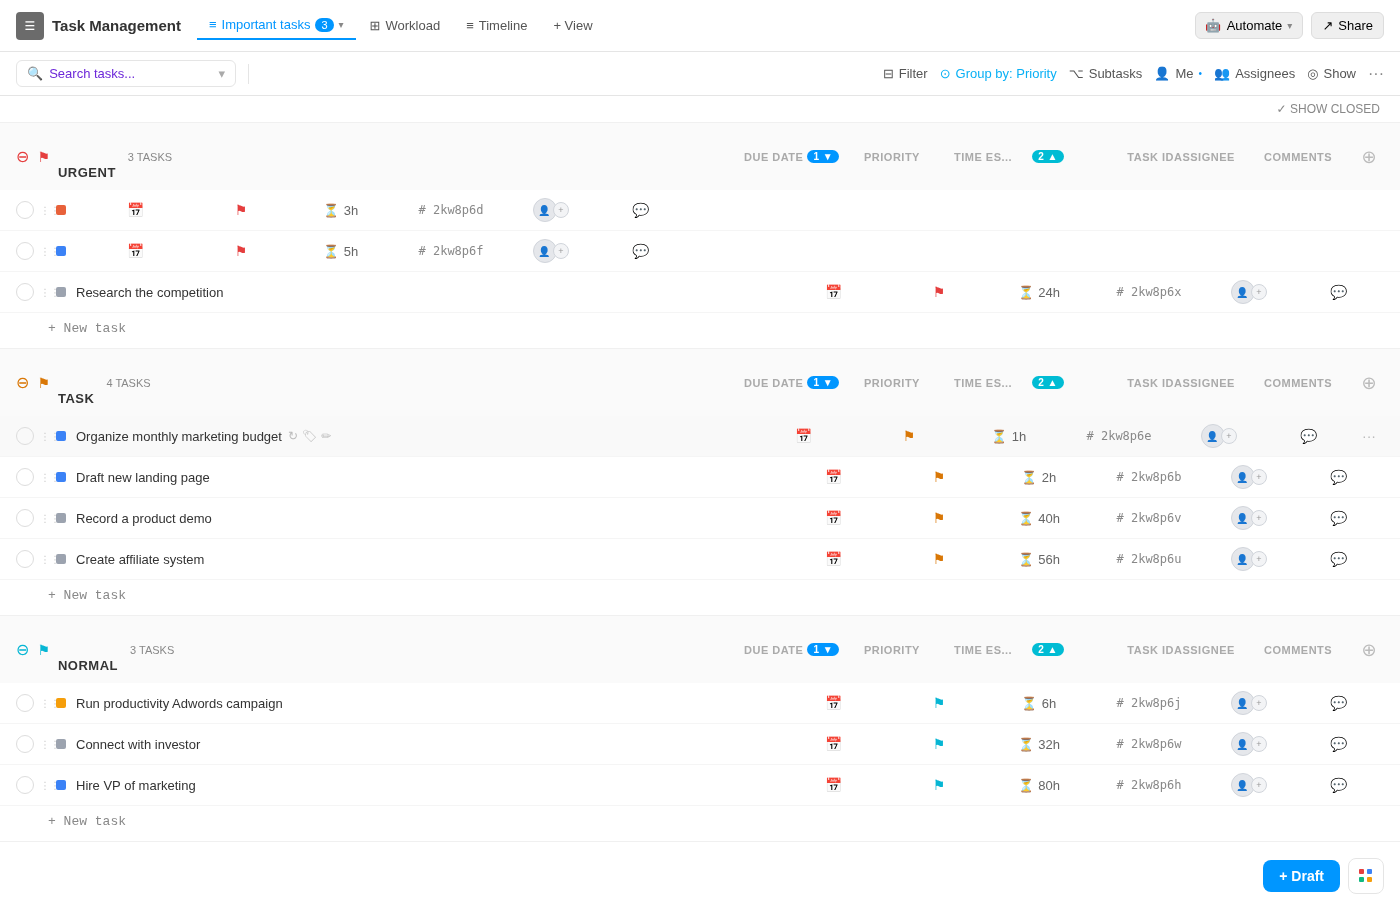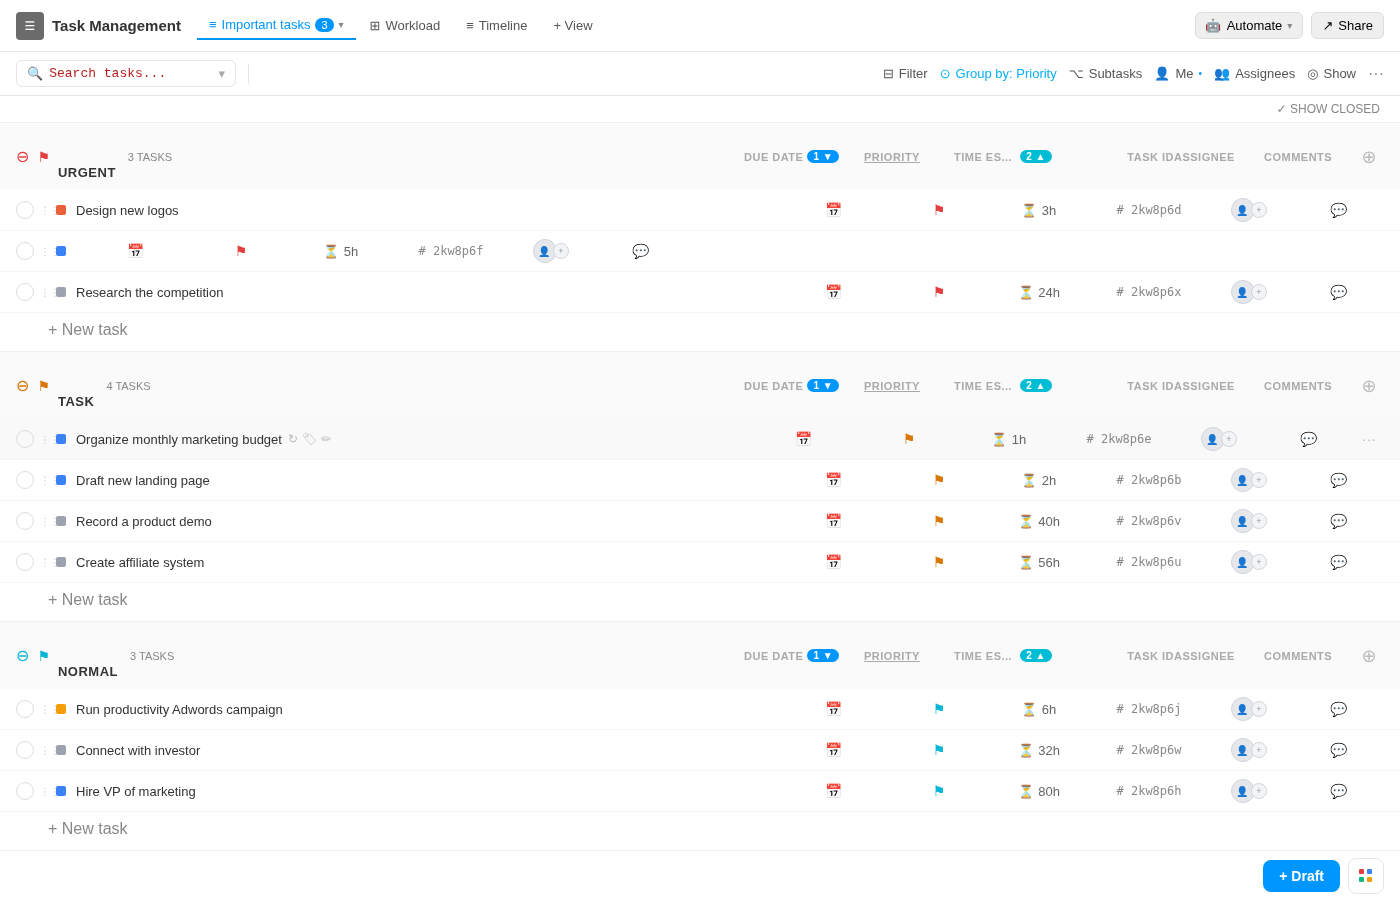--- a/index.html
+++ b/index.html
@@ -30,22 +30,22 @@
     .show-closed-bar { display: flex; justify-content: flex-end; padding: 6px 20px; font-size: 12px; color: #888; border-bottom: 1px solid #f0f0f0; }
 
     
     .section { border-bottom: 1px solid #f0f0f0; }
     .section-header { display: flex; align-items: center; padding: 10px 16px; gap: 8px; background: #fafafa; }
     .section-title { font-weight: 700; font-size: 13px; letter-spacing: 0.5px; margin-top: 32px; }
     .section-count { font-size: 11px; color: #888; margin-left: 4px; }
     .section-columns { display: flex; align-items: center; margin-left: auto; gap: 0; }
     .col-header { font-size: 11px; color: #aaa; font-weight: 600; letter-spacing: 0.5px; text-transform: uppercase; }
     .col-due { width: 120px; display: flex; align-items: center; gap: 4px; }
-    .col-priority { width: 90px; text-decoration: underline; }
-    .col-time { width: 110px; display: flex; align-items: center; gap: 8px; }
+    .col-priority { width: 90px; }
+    .col-time { width: 110px; display: flex; align-items: center; gap: 20px; }
     .col-taskid { width: 110px; text-align: right; }
     .col-assignee { width: 90px; }
     .col-comments { width: 90px; }
     .col-add { width: 30px; text-align: center; }
     .badge-blue { background: #0096FF; color: #fff; border-radius: 10px; padding: 1px 6px; font-size: 10px; display: inline-flex; align-items: center; gap: 2px; }
     .badge-teal { background: #00bcd4; color: #fff; border-radius: 10px; padding: 1px 6px; font-size: 10px; display: inline-flex; align-items: center; gap: 2px; }
 
     
     .task-row { display: flex; align-items: center; padding: 8px 16px; border-bottom: 1px solid #f5f5f5; min-height: 40px; }
     .task-check { width: 18px; height: 18px; border: 1.5px solid #ddd; border-radius: 50%; margin-right: 6px; flex-shrink: 0; cursor: pointer; }
@@ -66,21 +66,21 @@
     .cell-assignee { width: 90px; justify-content: center; }
     .cell-comments { width: 90px; justify-content: center; }
     .cell-more { width: 30px; justify-content: center; color: #bbb; font-size: 14px; }
     .flag-red { color: #e53e3e; font-size: 14px; }
     .flag-yellow { color: #d97706; font-size: 14px; }
     .flag-cyan { color: #06b6d4; font-size: 14px; }
     .cal-icon { color: #ccc; font-size: 14px; }
     .assignee-avatar { width: 24px; height: 24px; border-radius: 50%; background: #e5e7eb; display: flex; align-items: center; justify-content: center; font-size: 10px; color: #999; border: 1px solid #d1d5db; }
     .assignee-plus { width: 16px; height: 16px; border-radius: 50%; background: #f3f4f6; border: 1px solid #d1d5db; display: flex; align-items: center; justify-content: center; font-size: 9px; color: #999; margin-left: -4px; }
     .comment-icon { color: #ccc; font-size: 14px; }
-    .new-task { padding: 8px 16px 12px 48px; color: #888; font-size: 16px; cursor: pointer; }
+    .new-task { padding: 8px 16px 12px 48px; color: #888; font-size: 13px; cursor: pointer; font-family: Liberation Mono, monospace; }
 
     
     .footer { position: fixed; bottom: 16px; right: 16px; display: flex; align-items: center; gap: 8px; }
     .btn-add-task { background: #0096FF; color: #fff; border: none; border-radius: 8px; padding: 8px 16px; font-size: 14px; font-weight: 600; cursor: pointer; display: flex; align-items: center; gap: 6px; }
     .btn-grid { width: 36px; height: 36px; background: #fff; border: 1px solid #e5e5e5; border-radius: 8px; display: flex; align-items: center; justify-content: center; cursor: pointer; }
     .grid-dots { display: grid; grid-template-columns: 1fr 1fr; gap: 2px; width: 14px; height: 14px; }
     .grid-dot { width: 5px; height: 5px; border-radius: 1px; }
     .dot-red { background: #e53e3e; }
     .dot-blue { background: #3b82f6; }
     .dot-green { background: #10b981; }
@@ -122,21 +122,21 @@
     <button class="btn-share">
       <span>↗</span>
       <span>Share</span>
     </button>
   </div>
 </div>
 
 <div class="toolbar">
   <div class="search-box">
     <span style="color:#aaa;">🔍</span>
-    <span style="color:#b91c1c;font-family:Liberation Mono, monospace;">Search tasks...</span>
+    <span style="color:#6d28d9;">Search tasks...</span>
     <span style="margin-left:auto;color:#aaa;">▾</span>
   </div>
   <div style="width:1px;height:20px;background:#e5e5e5;"></div>
   <div class="toolbar-right">
     <div class="toolbar-btn">
       <span>⊟</span>
       <span>Filter</span>
     </div>
     <div class="toolbar-btn group-by">
       <span>⊙</span>
@@ -191,23 +191,20 @@
         <div class="col-add">
           <span style="color:#bbb;font-size:18px;">⊕</span>
         </div>
       </div>
     </div>
 
     <div class="task-row">
       <div class="task-check"></div>
       <div class="task-drag">⋮⋮</div>
       <div class="task-color color-orange"></div>
-      <div class="task-name">
-        <span>Design new logos</span>
-      </div>
       <div class="task-cols">
         <div class="task-cell cell-due">
             <span class="cal-icon">📅</span>
           </div>
         <div class="task-cell cell-priority">
             <span class="flag-red">⚑</span>
           </div>
         <div class="task-cell cell-time">
             <span style="color:#ccc;">⏳</span>
             <span>3h</span>

